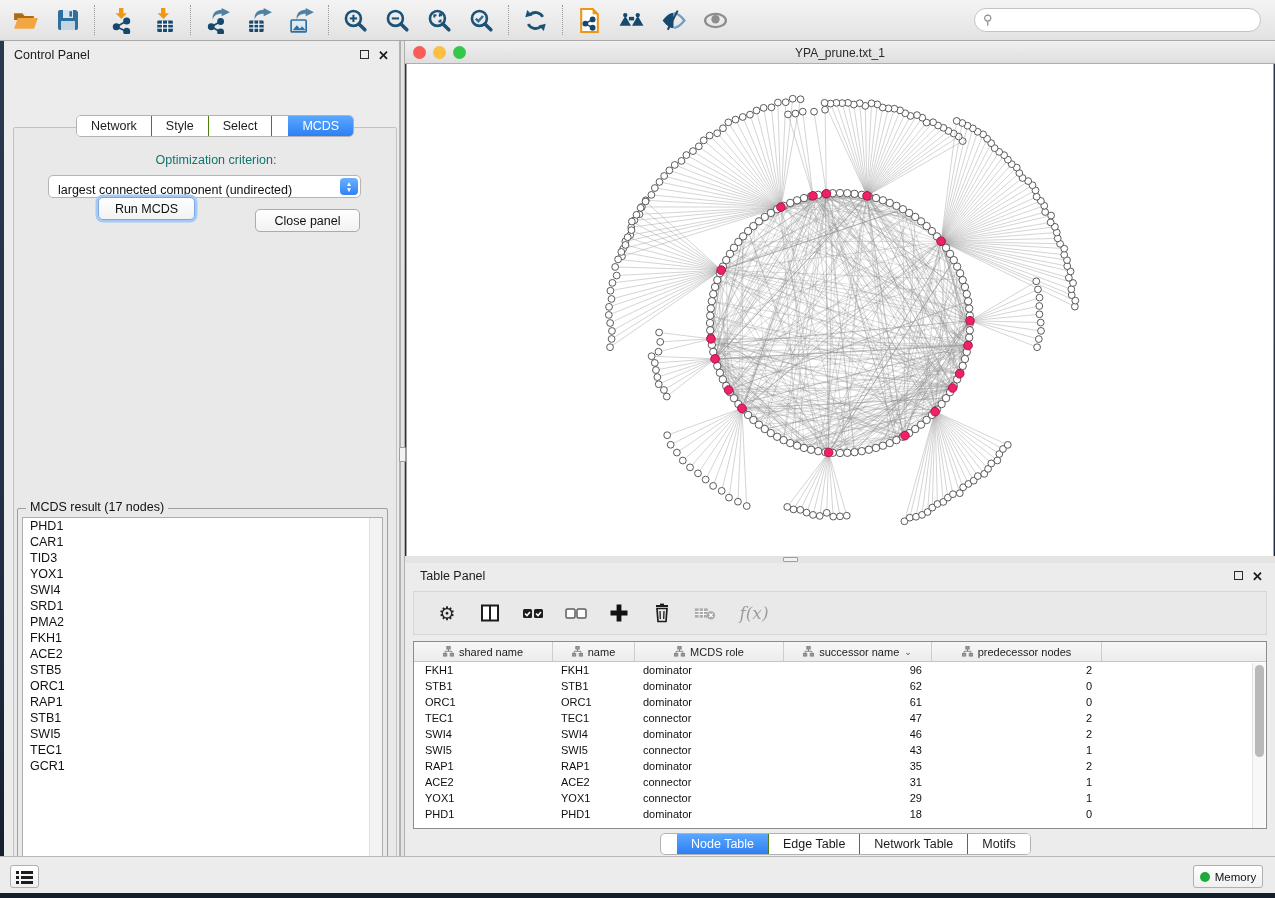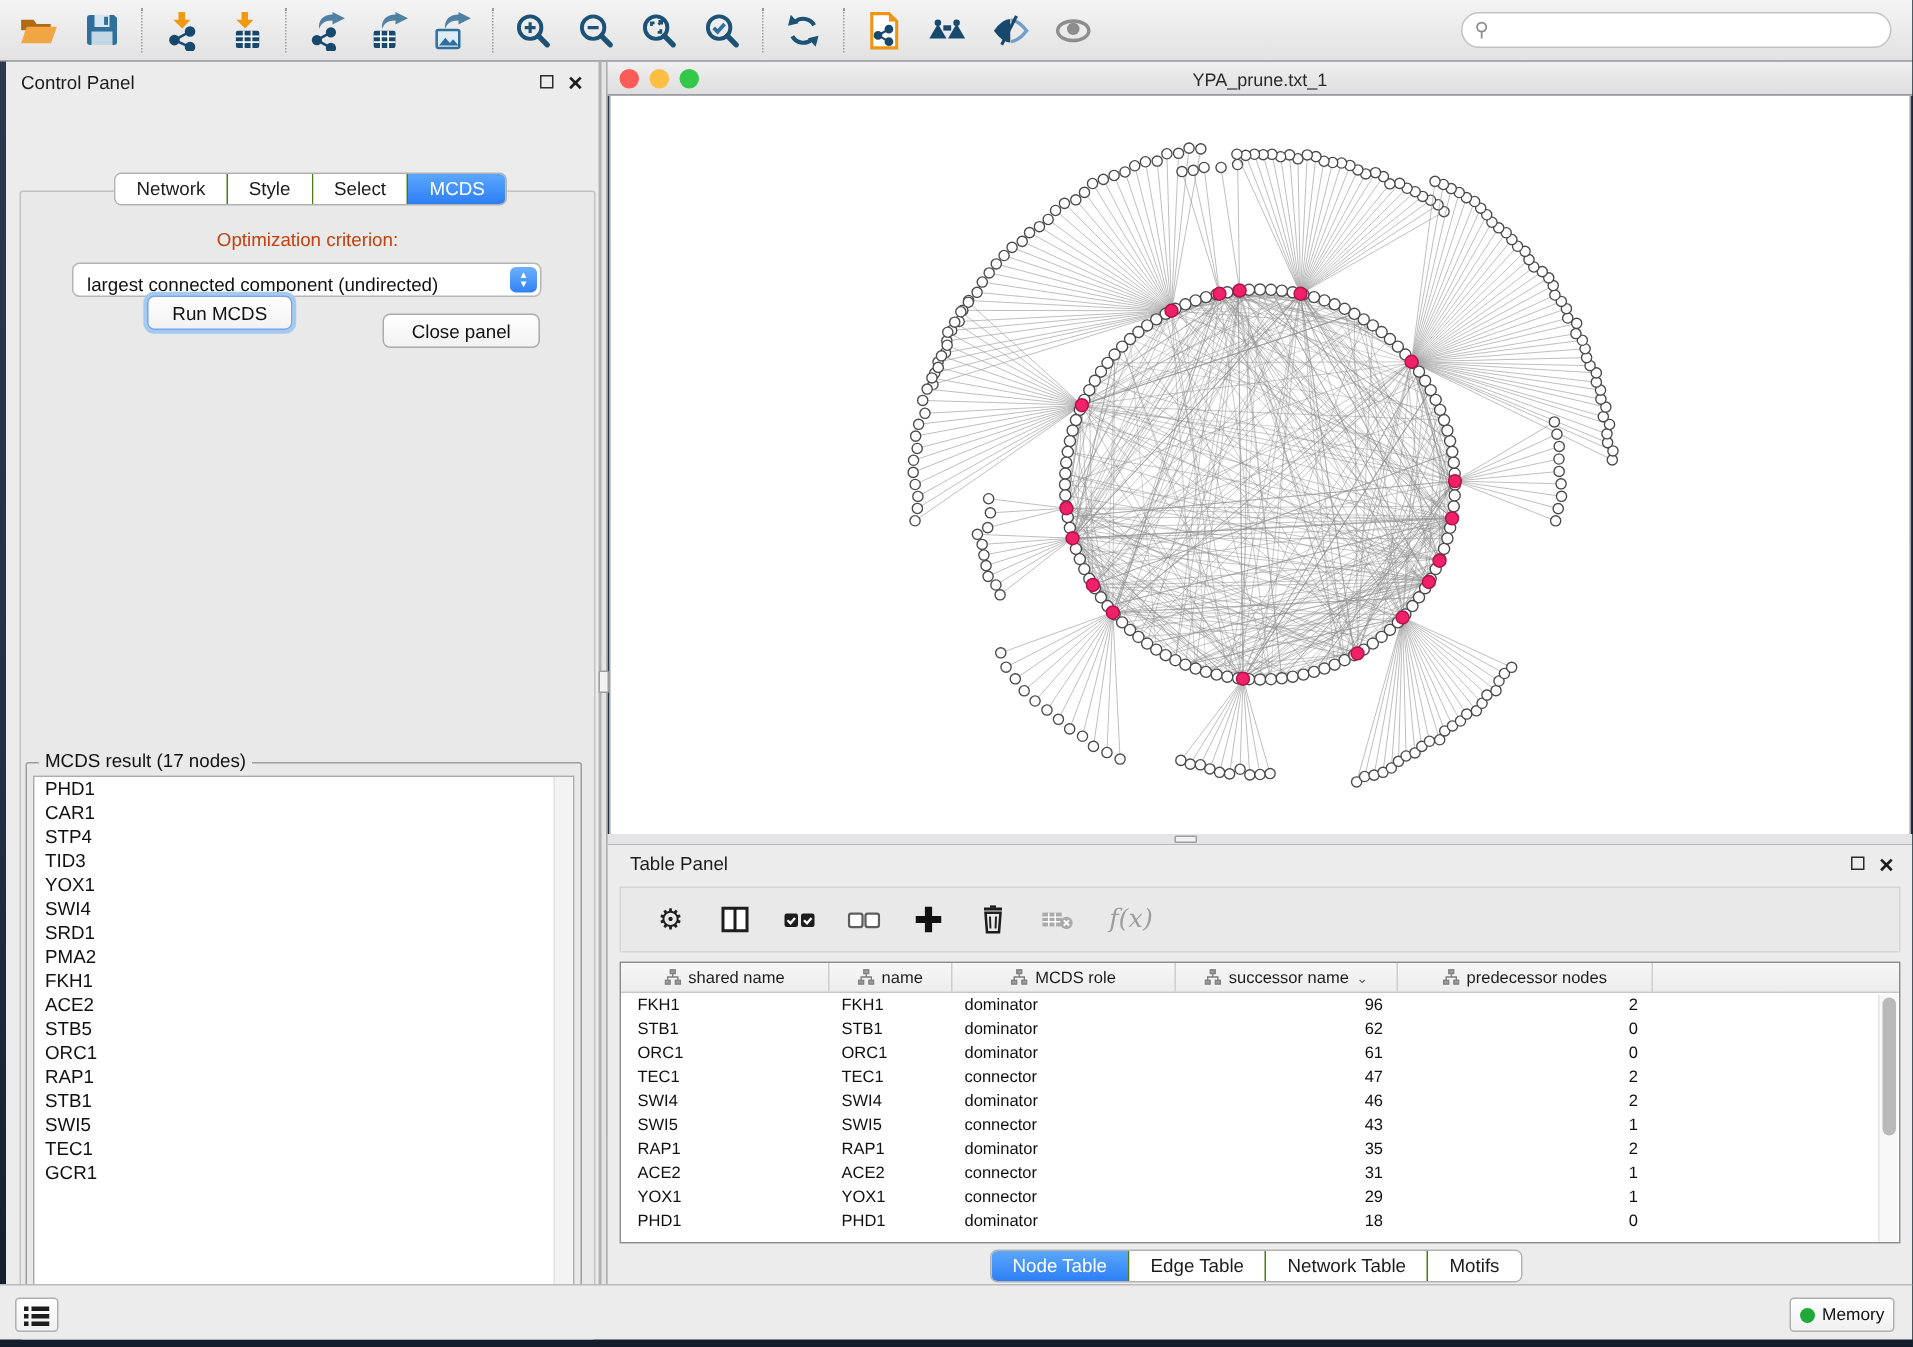--- a/index.html
+++ b/index.html
@@ -34,23 +34,23 @@
   #cp-float { right:30px; top:9px; }
   #cp-close { right:10px; top:10px; }
 
   #cp-tabbox { left:9px; top:86px; width:384px; height:766px; background:#e9e9e9;
                border:1px solid #c2c2c2; border-radius:2px; }
   #cp-tabs { left:72px; top:74px; height:22px; display:flex; border:1px solid #b2b2b2;
              border-radius:5px; overflow:hidden; background:#fff; z-index:3; }
   .seg-tab { padding:0 14px; font-size:12.5px; color:#1c1c1c; display:flex; align-items:center;
              background:#fff; border-right:1px solid #4d7c0f; }
   .seg-tab:last-child { border-right:none; }
-  .seg-tab.active { background:linear-gradient(180deg,#5ba7fd,#2d7ff5); color:#fff; }
-
-  #opt-label { left:9px; top:112px; width:384px; text-align:center; font-size:12.5px; color:#c2410c; }
+  .seg-tab.active { background:linear-gradient(180deg,#5ba7fd,#2d7ff5); color:#fff;margin-left:16px; }
+
+  #opt-label { left:20px; top:112px; width:384px; text-align:center; font-size:12.5px; color:#0f766e; }
   #criterion-select { left:44px; top:134px; width:313px; height:23px; background:#fff;
                       border:1px solid #b5b5b5; border-radius:5px; display:flex; align-items:flex-end;
                       font-size:12.5px; color:#111; padding-left:9px; }
   #criterion-stepper { position:absolute; right:2px; top:2px; width:18px; height:17px; border-radius:4px;
                        background:linear-gradient(180deg,#6cb1fd,#3181f6); color:#fff;
                        display:flex; flex-direction:column; align-items:center; justify-content:center;
                        font-size:6.5px; line-height:6px; }
   .cp-btn { height:23px; background:linear-gradient(180deg,#ffffff,#f2f2f2); border:1px solid #ababab;
             border-radius:5px; font-size:12.5px; color:#111; display:flex; align-items:center;
             justify-content:center; }
@@ -329,21 +329,20 @@
 
     <div id="run-btn" class="abs cp-btn">Run MCDS</div>
     <div id="closepanel-btn" class="abs cp-btn">Close panel</div>
 
     <div id="mcds-fieldset" class="abs">
       <span id="mcds-legend">MCDS result (17 nodes)</span>
       <div id="mcds-list">
         <div id="mcds-scroll"></div>
       <div class="mcds-item">PHD1</div>
           <div class="mcds-item">CAR1</div>
-          <div class="mcds-item">STP4</div>
           <div class="mcds-item">TID3</div>
           <div class="mcds-item">YOX1</div>
           <div class="mcds-item">SWI4</div>
           <div class="mcds-item">SRD1</div>
           <div class="mcds-item">PMA2</div>
           <div class="mcds-item">FKH1</div>
           <div class="mcds-item">ACE2</div>
           <div class="mcds-item">STB5</div>
           <div class="mcds-item">ORC1</div>
           <div class="mcds-item">RAP1</div>

